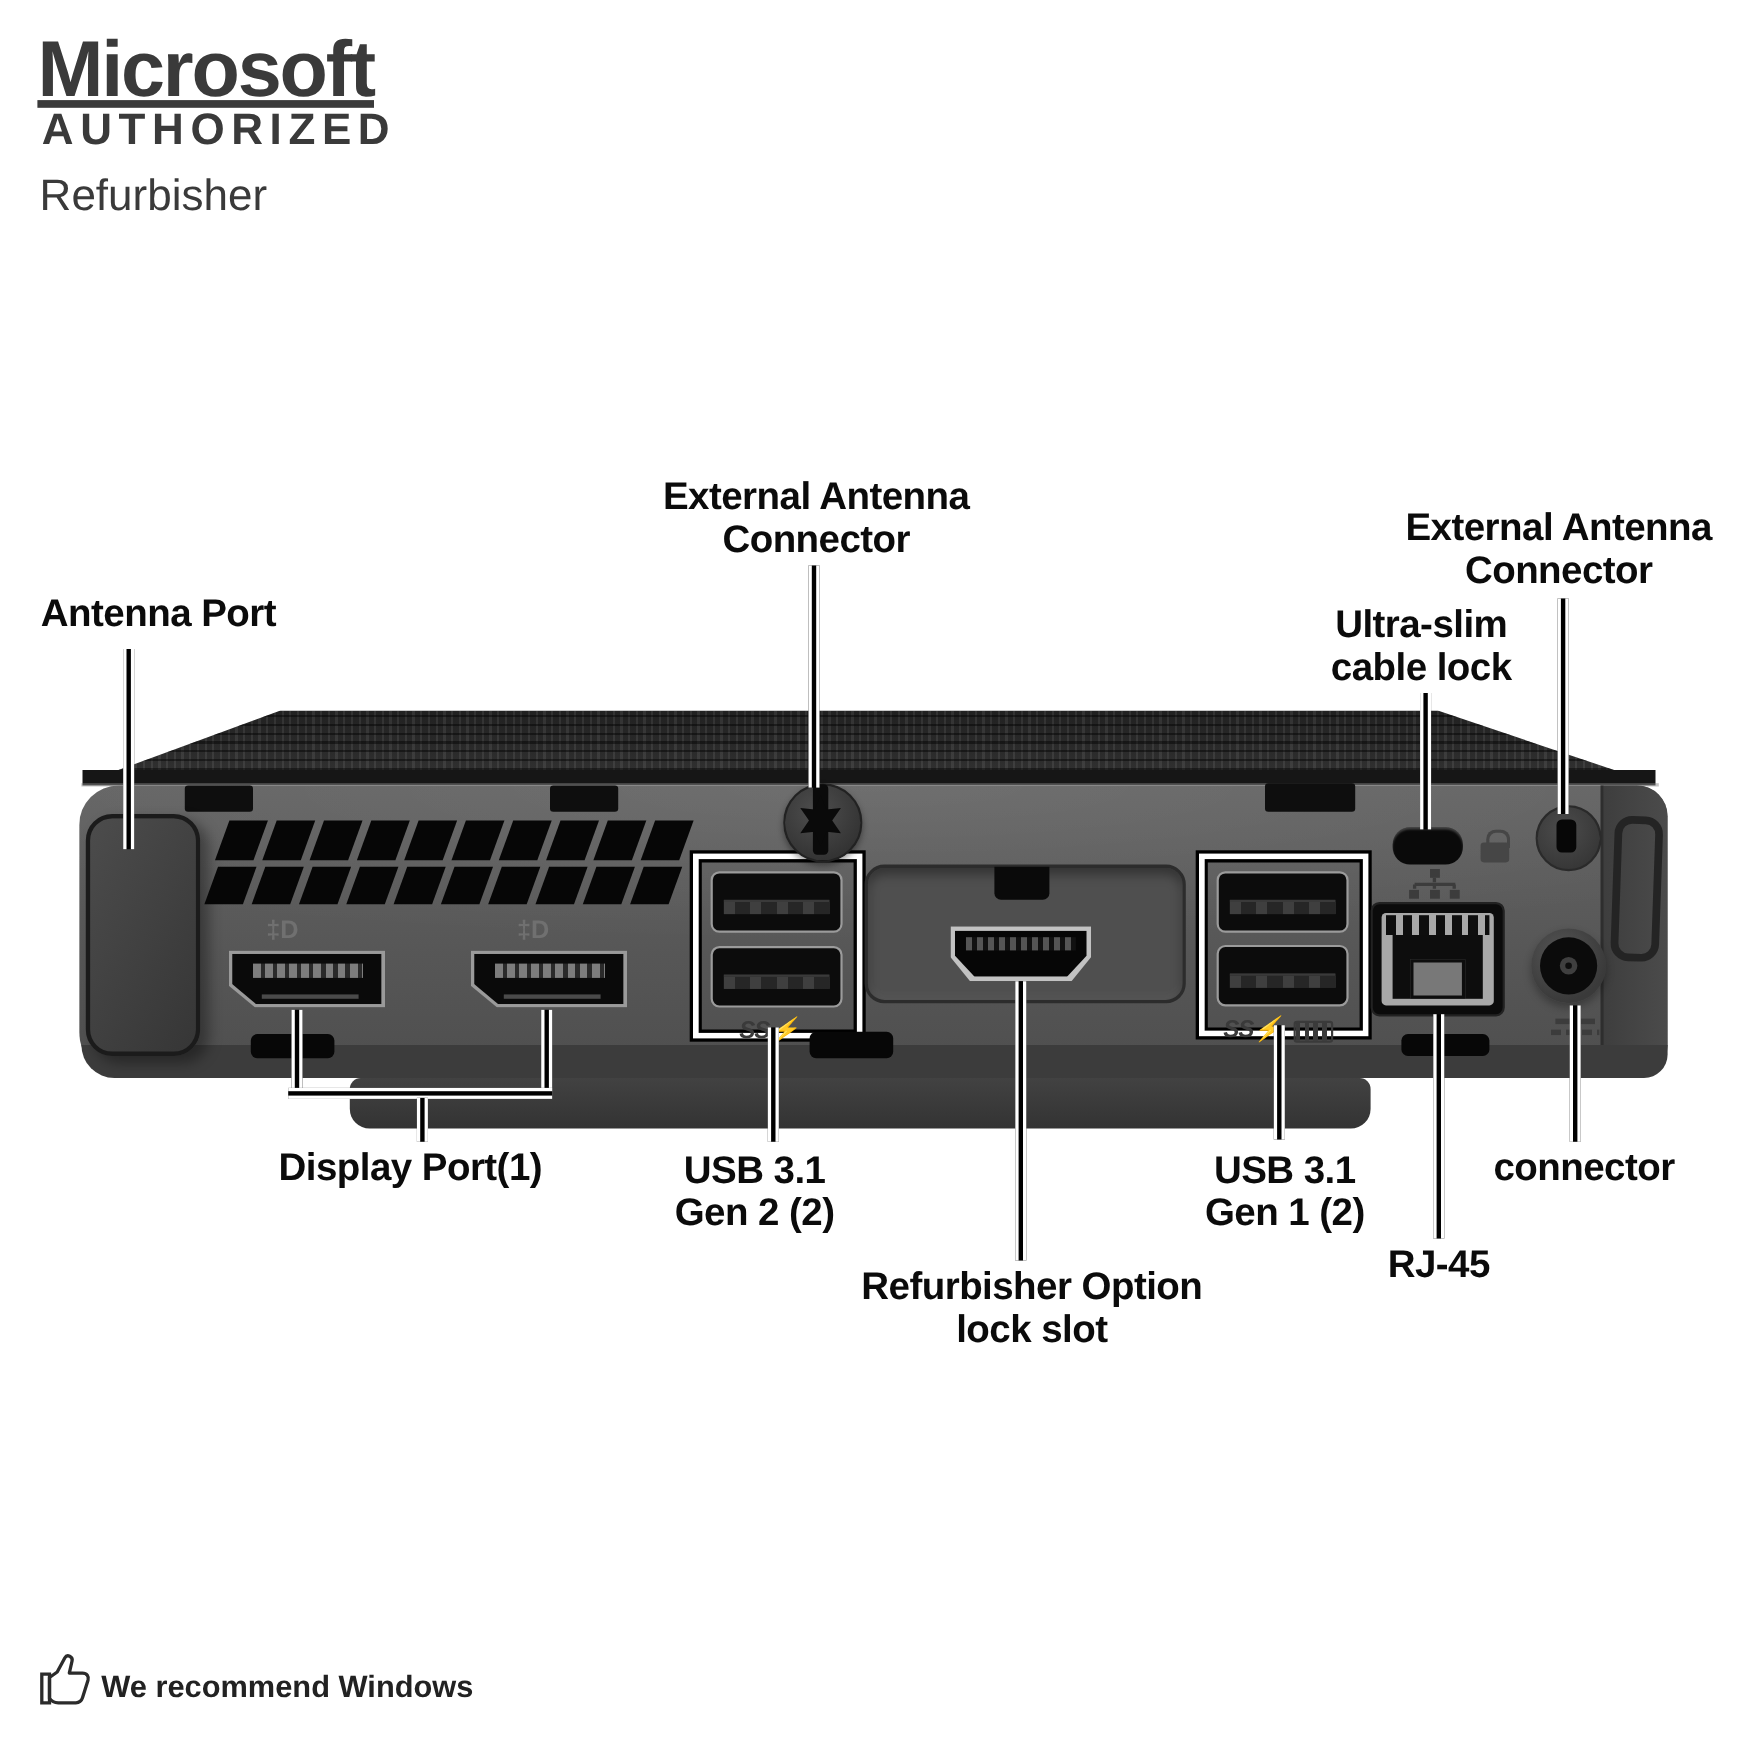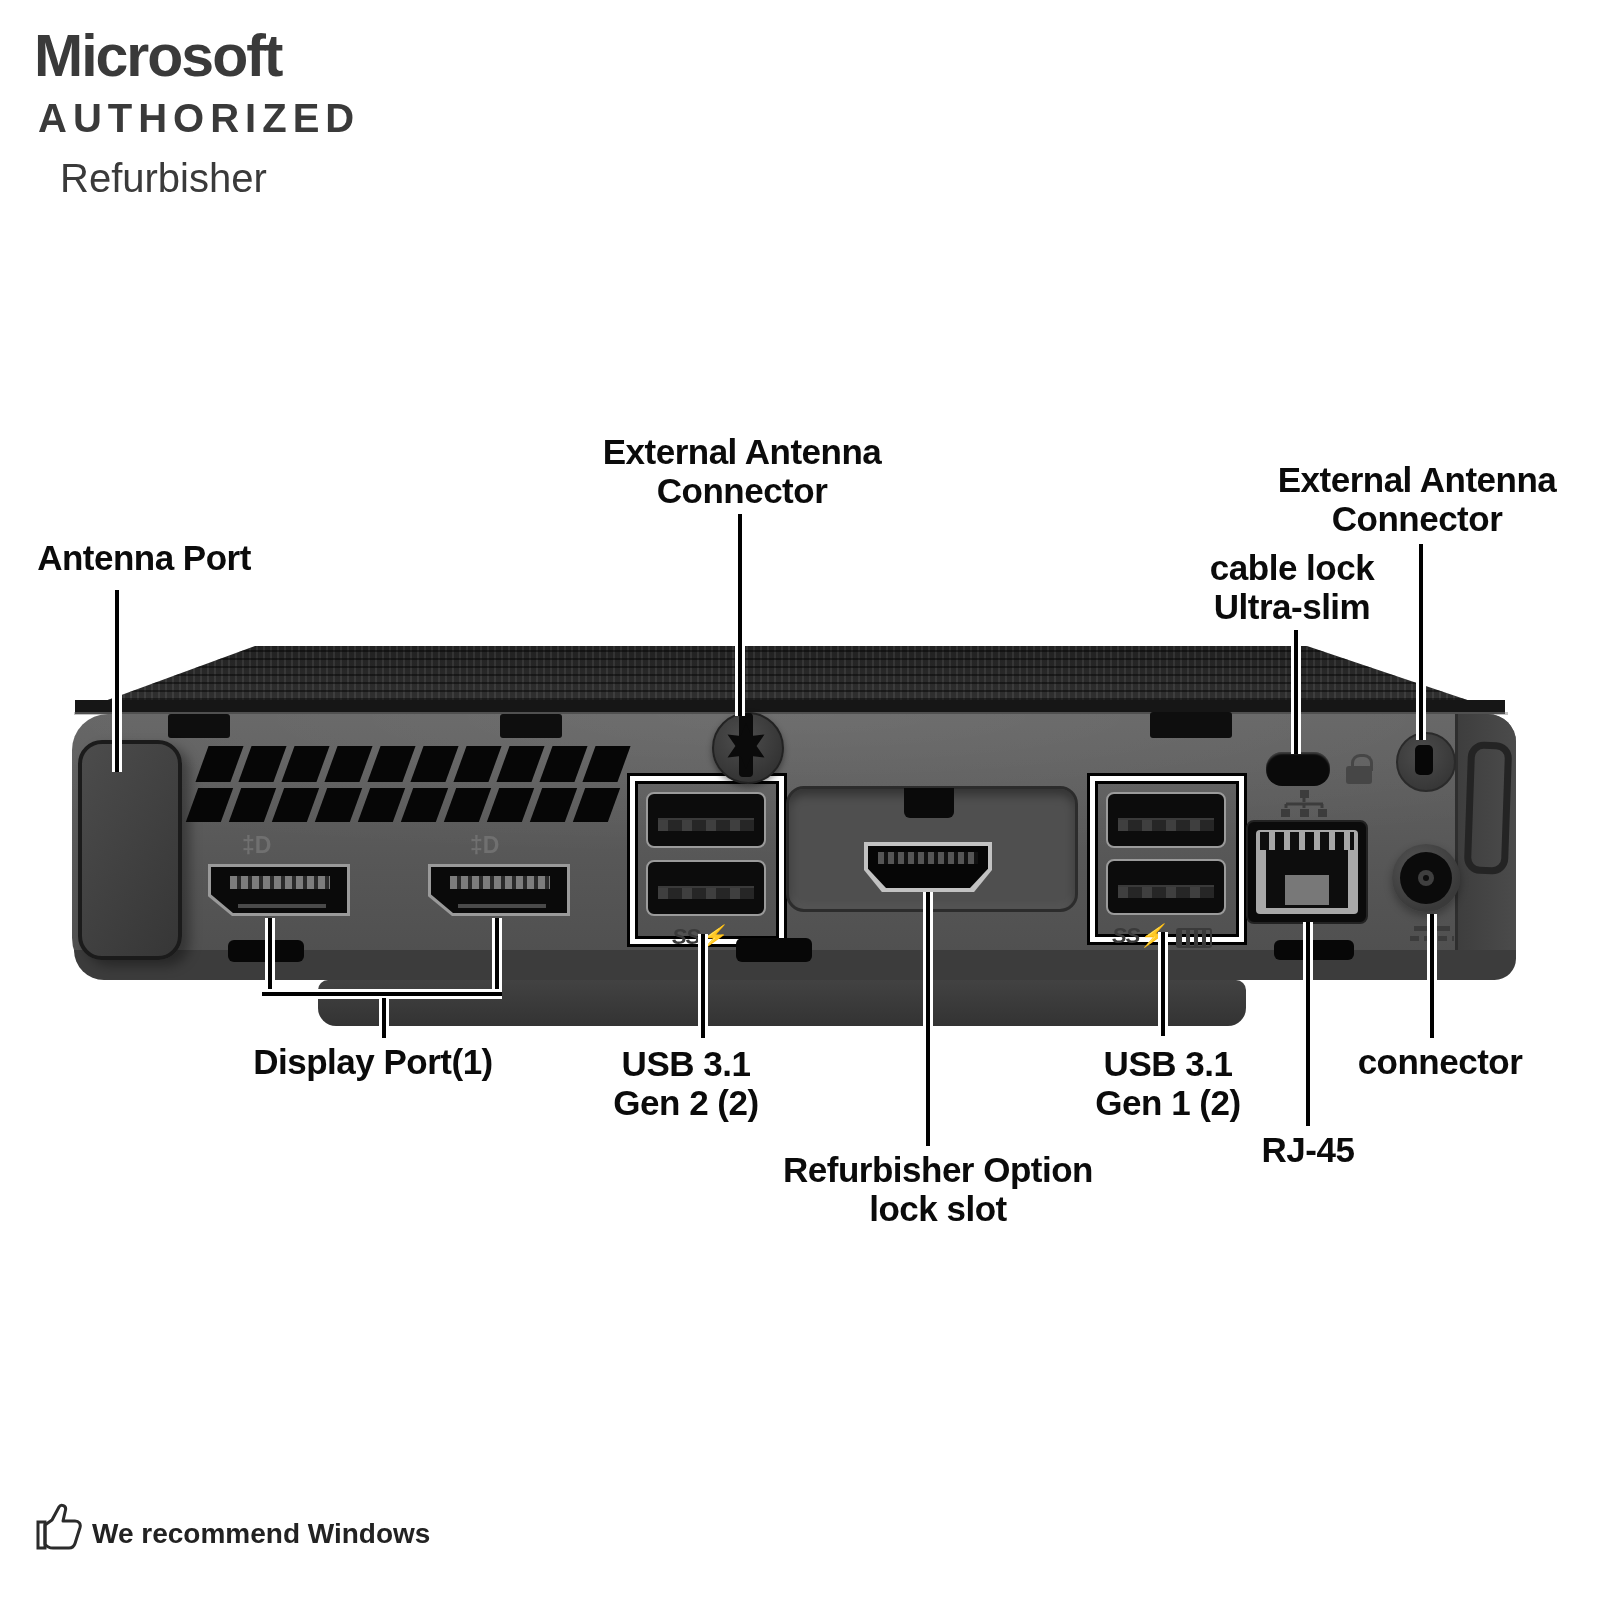--- a/index.html
+++ b/index.html
@@ -1,23 +1,23 @@
 <!DOCTYPE html>
 <html><head>
 <meta charset="utf-8">
 <style>
   html,body{margin:0;padding:0;background:#fff;}
   body{width:1600px;height:1600px;position:relative;overflow:hidden;
        font-family:"Liberation Sans",sans-serif;}
   .abs{position:absolute;}
 
   
-  .logo-brand{left:34px;top:22px;font-size:59px;font-weight:800;color:#3a3a3a;letter-spacing:-2px;}
+  .logo-brand{left:34px;top:22px;font-size:72px;font-weight:800;color:#3a3a3a;letter-spacing:-2px;text-decoration:underline;}
   .logo-program{left:38px;top:96px;font-size:40px;font-weight:700;color:#3a3a3a;letter-spacing:6px;}
-  .logo-sub{left:36px;top:156px;font-size:40px;font-weight:400;color:#3a3a3a;margin-left:24px;}
+  .logo-sub{left:36px;top:156px;font-size:40px;font-weight:400;color:#3a3a3a;}
 
   
   .lbl{font-size:35px;font-weight:600;color:#0b0b0b;line-height:1.12;text-align:center;letter-spacing:-0.5px;}
   .lbl span{display:block;}
 
   
   .cline{width:4px;background:#000;border-left:3px solid #fff;border-right:3px solid #fff;}
   .clineh{height:4px;background:#000;border-top:3px solid #fff;border-bottom:3px solid #fff;}
 
   
@@ -280,22 +280,22 @@
 <div class="abs cline" style="left:1427px;top:914px;height:124px;"></div>
 
 <div class="abs lbl" style="left:4px;top:538px;width:280px;">
   <span>Antenna Port</span>
 </div>
 <div class="abs lbl" style="left:592px;top:432px;width:300px;">
   <span>External Antenna</span>
   <span>Connector</span>
 </div>
 <div class="abs lbl" style="left:1142px;top:548px;width:300px;">
+  <span>Ultra-slim</span>
   <span>cable lock</span>
-  <span>Ultra-slim</span>
 </div>
 <div class="abs lbl" style="left:1267px;top:460px;width:300px;">
   <span>External Antenna</span>
   <span>Connector</span>
 </div>
 <div class="abs lbl" style="left:223px;top:1042px;width:300px;">
   <span>Display Port(1)</span>
 </div>
 <div class="abs lbl" style="left:536px;top:1044px;width:300px;">
   <span>USB 3.1</span>

